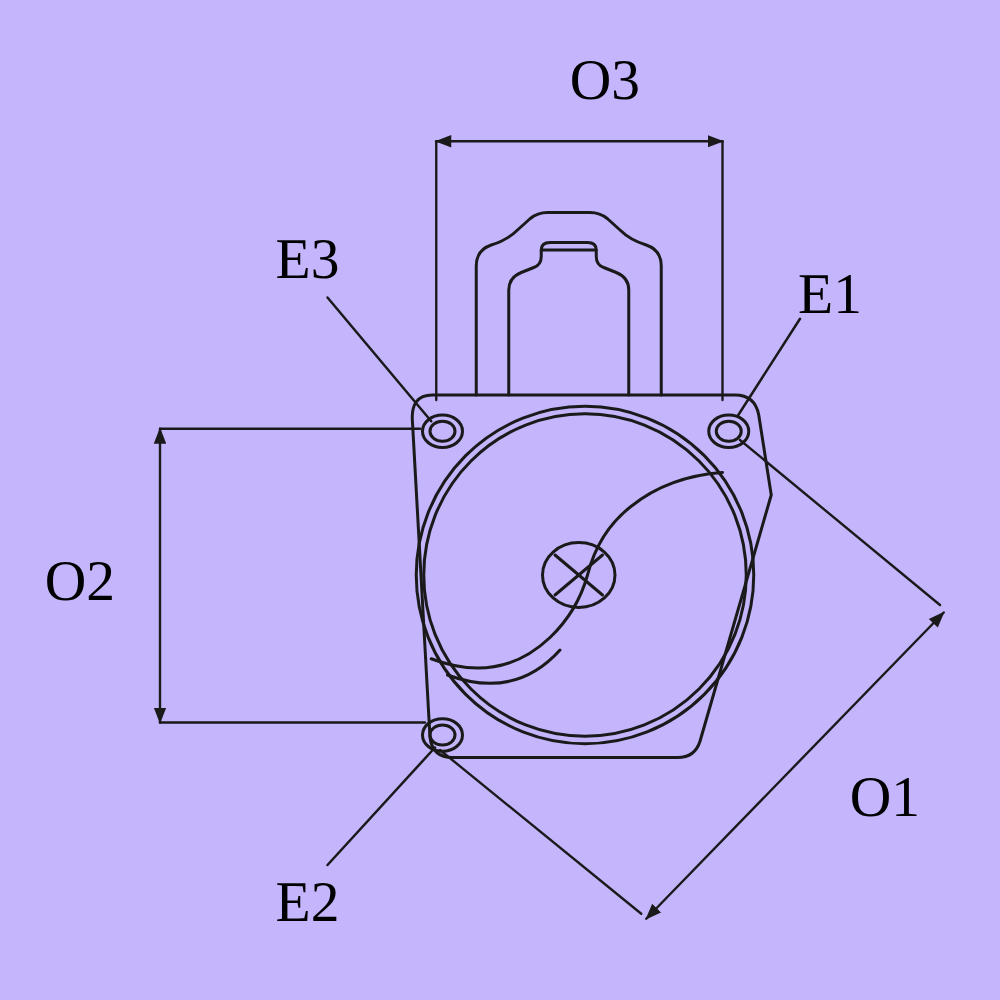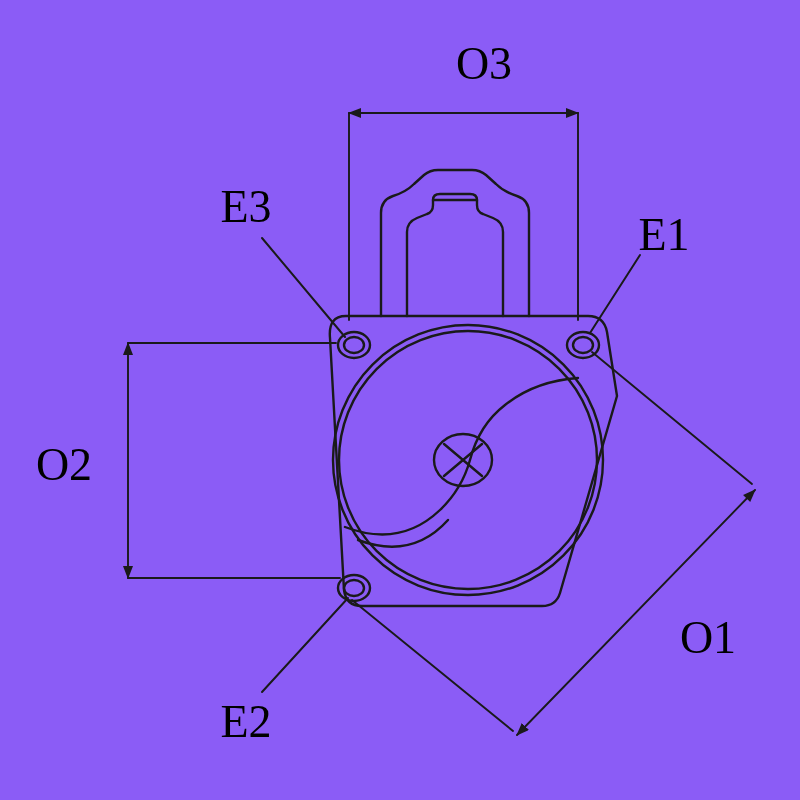--- a/index.html
+++ b/index.html
@@ -4,21 +4,21 @@
 <style>
   html, body {
     margin: 0;
     padding: 0;
     background: #ffffff;
   }
   #canvas-wrap {
     position: relative;
     width: 800px;
     height: 800px;
-    background: #8b5cf6;
+    background: #c4b5fd;
     font-family: "Liberation Serif", serif;
   }
   svg#drawing {
     position: absolute;
     left: 0;
     top: 0;
     width: 800px;
     height: 800px;
   }
   .dim-label {

